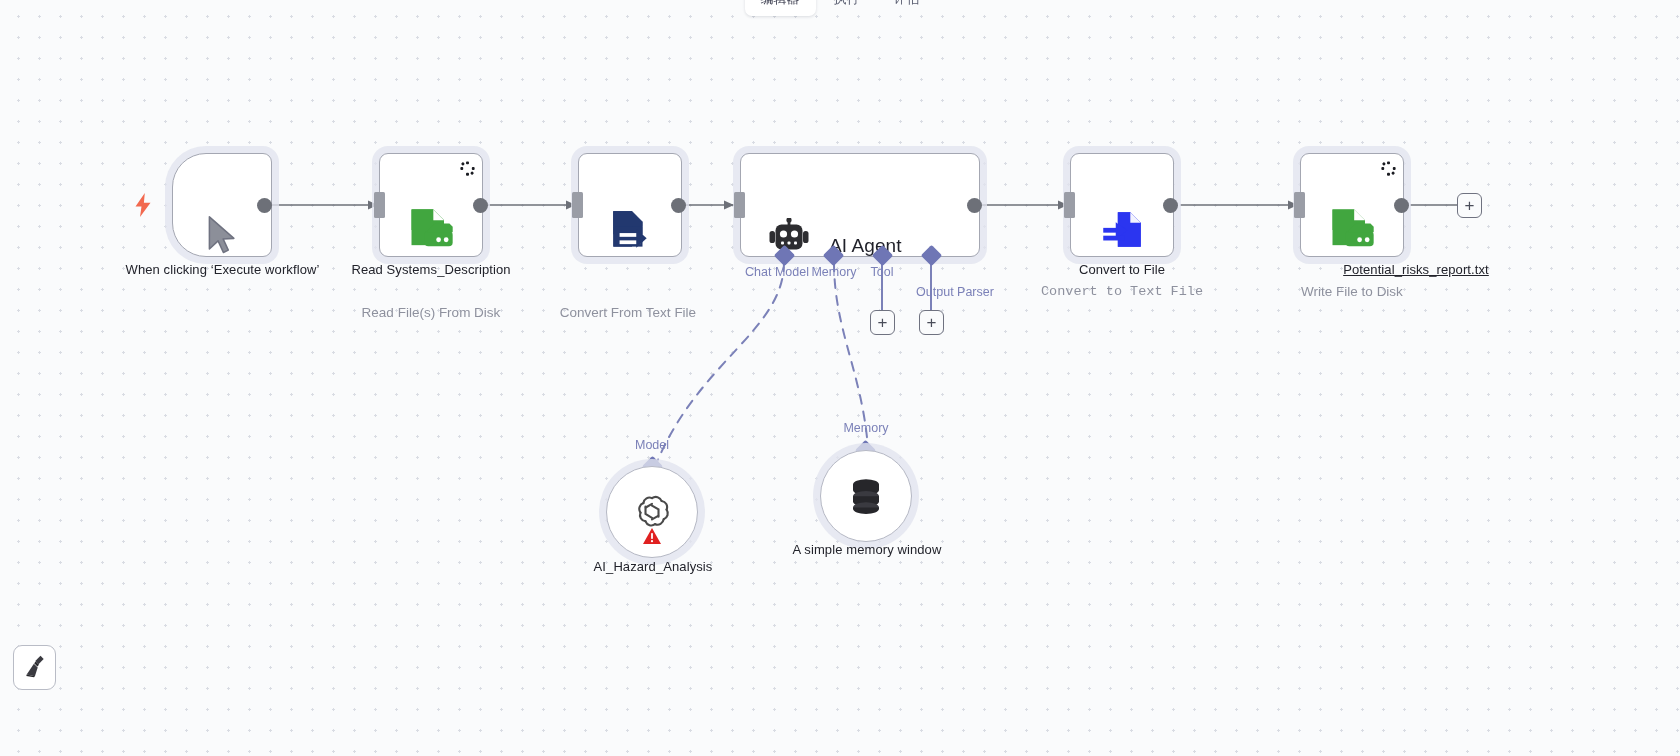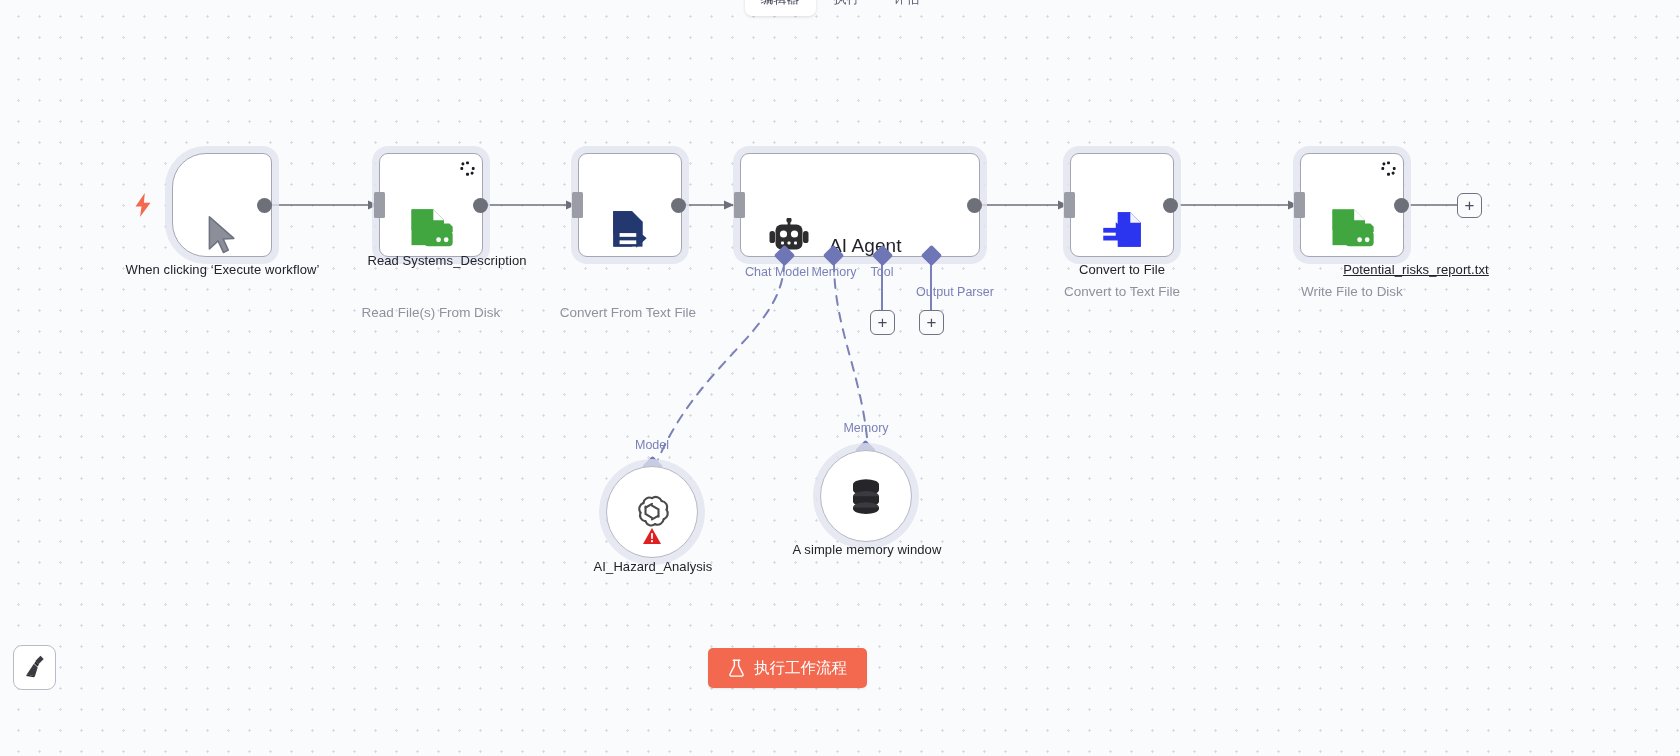--- a/index.html
+++ b/index.html
@@ -243,21 +243,21 @@
           <rect x="0.4" y="6.4" width="3" height="3.2" rx="1"></rect>
           <rect x="12.6" y="6.4" width="3" height="3.2" rx="1"></rect>
           <rect x="1.6" y="1.6" width="3" height="3" rx="1" transform="rotate(-45 3.1 3.1)"></rect>
           <rect x="11.4" y="11.4" width="3" height="3" rx="1" transform="rotate(-45 12.9 12.9)"></rect>
         </g>
       </svg>
     </span>
   </div>
   <span class="in-stub" style="left:374px; top:192px;"></span>
   <span class="out-dot" style="left:473px; top:198px;"></span>
-  <div class="node-caption" style="left:330px; top:250px; width:202px;margin-left:16px;">Read Systems_Description</div>
+  <div class="node-caption" style="left:330px; top:259px; width:202px;">Read Systems_Description</div>
   <div class="node-sub" style="left:330px; top:304px; width:202px;">Read File(s) From Disk</div>
 
   <div class="node" style="left:578px; top:153px; width:104px; height:104px;">
     <span class="node-icon">
       <svg width="50" height="50" viewBox="0 0 48 48">
         <path d="M8 5 h18 l10 10 v12 h-28 z" fill="#22386f"></path>
         <rect x="8" y="5" width="18" height="34" fill="#22386f"></rect>
         <path d="M26 5 l10 10 h-10 z" fill="#ffffff" opacity="0.85"></path>
         <path d="M8 5 h18 l10 10 v5 h-28 z" fill="#22386f"></path>
         <rect x="8" y="20" width="28" height="19" fill="#22386f"></rect>
@@ -316,21 +316,21 @@
         <path d="M32 6 l10 10 h-10 z" fill="#f2f2ff"></path>
         <rect x="6" y="21" width="20" height="4.6" fill="#2b35f0"></rect>
         <path d="M18 15.5 l11 8 l-11 8 z" fill="#2b35f0"></path>
         <rect x="6" y="28.5" width="20" height="4.6" fill="#2b35f0"></rect>
       </svg>
     </span>
   </div>
   <span class="in-stub" style="left:1064px; top:192px;"></span>
   <span class="out-dot" style="left:1163px; top:198px;"></span>
   <div class="node-caption" style="left:1021px; top:259px; width:202px;">Convert to File</div>
-  <div class="node-sub" style="left:1021px; top:283px; width:202px;">Convert to Text File</div>
+  <div class="node-sub" style="left:1021px; top:283px; width:202px;font-family:Liberation Mono, monospace;">Convert to Text File</div>
 
   <div class="node" style="left:1300px; top:153px; width:104px; height:104px;">
     <span class="node-icon">
       <svg width="52" height="52" viewBox="0 0 48 48">
         <rect x="6" y="5" width="20" height="33" fill="#41a63f"></rect>
         <path d="M26 5 l10 10 h-10 z" fill="#ffffff"></path>
         <path d="M6 5 h20 l10 10 v9 h-30 z" fill="#41a63f"></path>
         <path d="M26 5 l10 10 h-10 z" fill="#ffffff"></path>
         <rect x="18" y="25" width="26" height="14" rx="3.5" fill="#41a63f"></rect>
         <circle cx="31" cy="33" r="2.2" fill="#ffffff"></circle>
@@ -411,23 +411,14 @@
     <span>
       <svg width="26" height="26" viewBox="0 0 26 26">
         <path d="M18.5 2.8 l3.2 3.2 l-5.2 5.2 l-3.2 -3.2 z" fill="#3a3a40"></path>
         <path d="M13.8 8.6 l3.2 3.2 l-1.6 1.6 l-3.2 -3.2 z" fill="#26262a"></path>
         <path d="M11.9 10.8 l3.8 3.8 l-2.8 8.6 l-8.2 -1.8 z" fill="#3a3a40"></path>
         <path d="M4.7 21.4 l8.2 1.8 l-.9 1.1 l-7.7 -1.4 z" fill="#26262a"></path>
       </svg>
     </span>
   </div>
 
-  <button id="execute-btn">
-    <span style="display:flex;">
-      <svg width="17" height="18" viewBox="0 0 17 18">
-        <path d="M6.4 1.2 v5.4 L2 15.2 a1.3 1.3 0 0 0 1.1 1.9 h10.8 a1.3 1.3 0 0 0 1.1 -1.9 L10.6 6.6 V1.2" fill="none" stroke="#ffffff" stroke-width="1.4" stroke-linejoin="round" stroke-linecap="round"></path>
-        <path d="M5.2 1.2 h6.6" stroke="#ffffff" stroke-width="1.4" stroke-linecap="round"></path>
-      </svg>
-    </span>
-    <span>执行工作流程</span>
-  </button>
 
 </div>
 
 </body></html>

